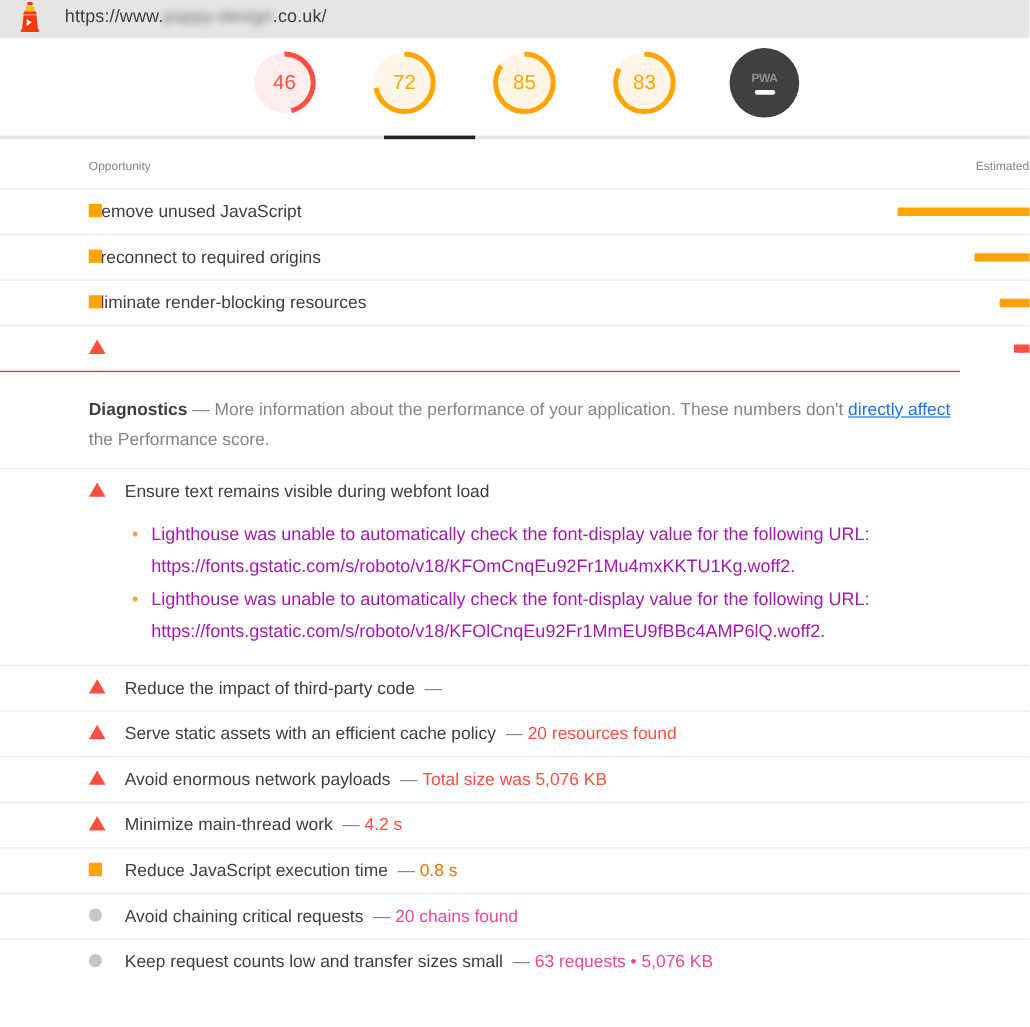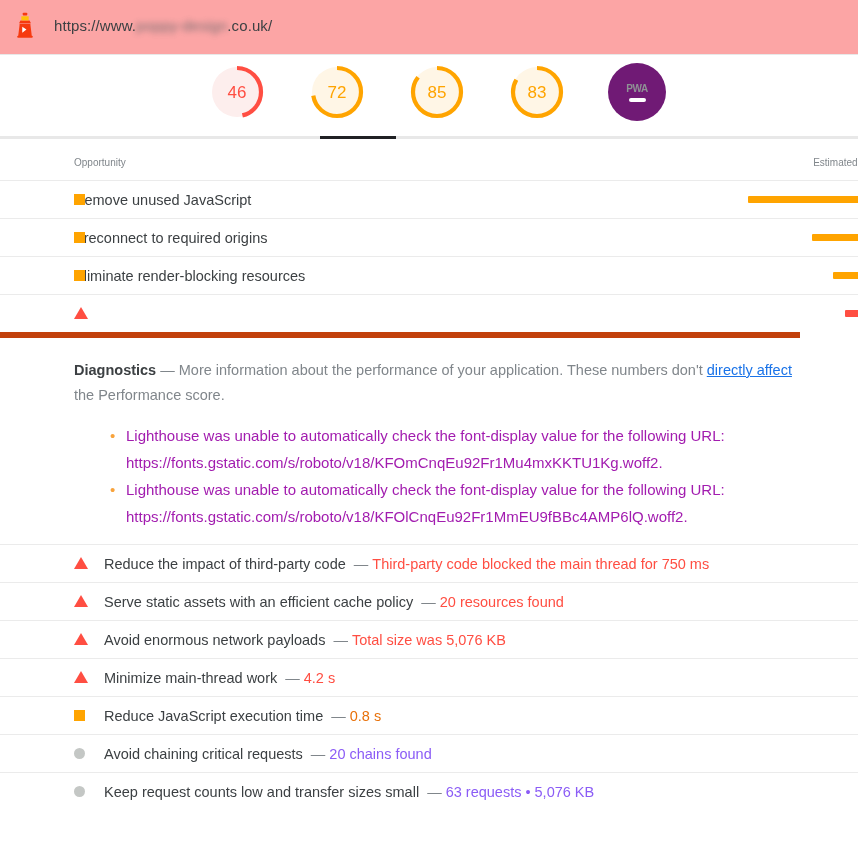--- a/index.html
+++ b/index.html
@@ -7,22 +7,22 @@
     margin: 0; padding: 0;
     width: 858px; height: 856px;
     overflow: hidden;
     background: #fff;
     font-family: "Liberation Sans", sans-serif;
     -webkit-font-smoothing: antialiased;
   }
 
   
   .urlbar {
-    height: 55px;
-    background: #fca5a5;
+    height: 32px;
+    background: #e5e5e5;
     border-bottom: 1px solid #e8e8e8;
     display: flex;
     align-items: center;
     padding: 0 0 4px 14px;
   }
   .lh-logo { width: 22px; height: 26px; flex: none; margin-right: 18px; }
   .url-text {
     font-size: 15px;
     color: #3c4043;
     letter-spacing: .1px;
@@ -52,21 +52,21 @@
     align-items: center;
     cursor: pointer;
   }
   .gauge-svg { width: 58px; height: 58px; display:block; }
   .gauge-num {
     font-size: 17px;
     font-weight: 400;
   }
   .pwa-circle {
     width: 58px; height: 58px; border-radius: 50%;
-    background: #701a75;
+    background: #404040;
     display: flex; flex-direction: column;
     align-items: center; justify-content: center;
     gap: 4px;
   }
   .pwa-label {
     font-size: 10px;
     color: #8f9195;
     letter-spacing: -0.4px;
     font-weight: 700;
   }
@@ -139,21 +139,21 @@
   }
   .sev-circle {
     width: 11px; height: 11px;
     border-radius: 50%;
     background: #c4c7c5;
     display: inline-block;
   }
 
   
   .diag-intro {
-    border-top: 6px solid #c2410c;
+    border-top: 1px solid #c2410c;
     margin-top: 0;
     padding: 20px 0 10px 74px;
     font-size: 14.5px;
     line-height: 25px;
     color: #80868b;
     max-width: 800px;
   }
   .diag-intro b { color: #3c4043; font-weight: 700; }
   .diag-intro a { color: #1a73e8; text-decoration: underline; }
 
@@ -164,21 +164,21 @@
     align-items: center;
     min-height: 38px;
     border-top: 1px solid #ebebeb;
     padding: 0 0 0 104px;
     font-size: 14.5px;
     color: #3c4043;
   }
   .diag-row .dash { color: #80868b; margin: 0 4px 0 8px; }
   .val-red { color: #ff4e42; }
   .val-orange { color: #e8710a; }
-  .val-gray { color: #8b5cf6; }
+  .val-gray { color: #ec4899; }
 
   .warn-block {
     padding: 4px 0 14px 104px;
   }
   .warn-title {
     color: #ffa400;
     font-weight: 700;
     font-size: 14.5px;
     padding: 14px 0 8px 0;
   }
@@ -289,33 +289,36 @@
       <div class="opp-row">
         <span class="sev"><span class="sev-triangle"></span></span>
         <span class="savings-bar" style="background:#ff4e42;width:103px"></span>
       </div>
     </div>
 
   <div class="diag-intro">
     <b>Diagnostics</b><span> — More information about the performance of your application. These numbers don't </span><a href="#">directly affect</a><span> the Performance score.</span>
   </div>
 
+  <div class="diag-row">
+    <span class="sev"><span class="sev-triangle"></span></span>
+    <span>Ensure text remains visible during webfont load</span>
+  </div>
   <div class="warn-block">
     <ul class="warn-list" id="warn-list">
         <li>Lighthouse was unable to automatically check the font-display value for the following URL: https://fonts.gstatic.com/s/roboto/v18/KFOmCnqEu92Fr1Mu4mxKKTU1Kg.woff2.</li>
         <li>Lighthouse was unable to automatically check the font-display value for the following URL: https://fonts.gstatic.com/s/roboto/v18/KFOlCnqEu92Fr1MmEU9fBBc4AMP6lQ.woff2.</li>
       </ul>
   </div>
 
   <div id="diag-rows">
       <div class="diag-row">
         <span class="sev"><span class="sev-triangle"></span></span>
         <span>Reduce the impact of third-party code</span>
         <span class="dash">—</span>
-        <span class="val-red">Third-party code blocked the main thread for 750 ms</span>
       </div>
       <div class="diag-row">
         <span class="sev"><span class="sev-triangle"></span></span>
         <span>Serve static assets with an efficient cache policy</span>
         <span class="dash">—</span>
         <span class="val-red">20 resources found</span>
       </div>
       <div class="diag-row">
         <span class="sev"><span class="sev-triangle"></span></span>
         <span>Avoid enormous network payloads</span>

